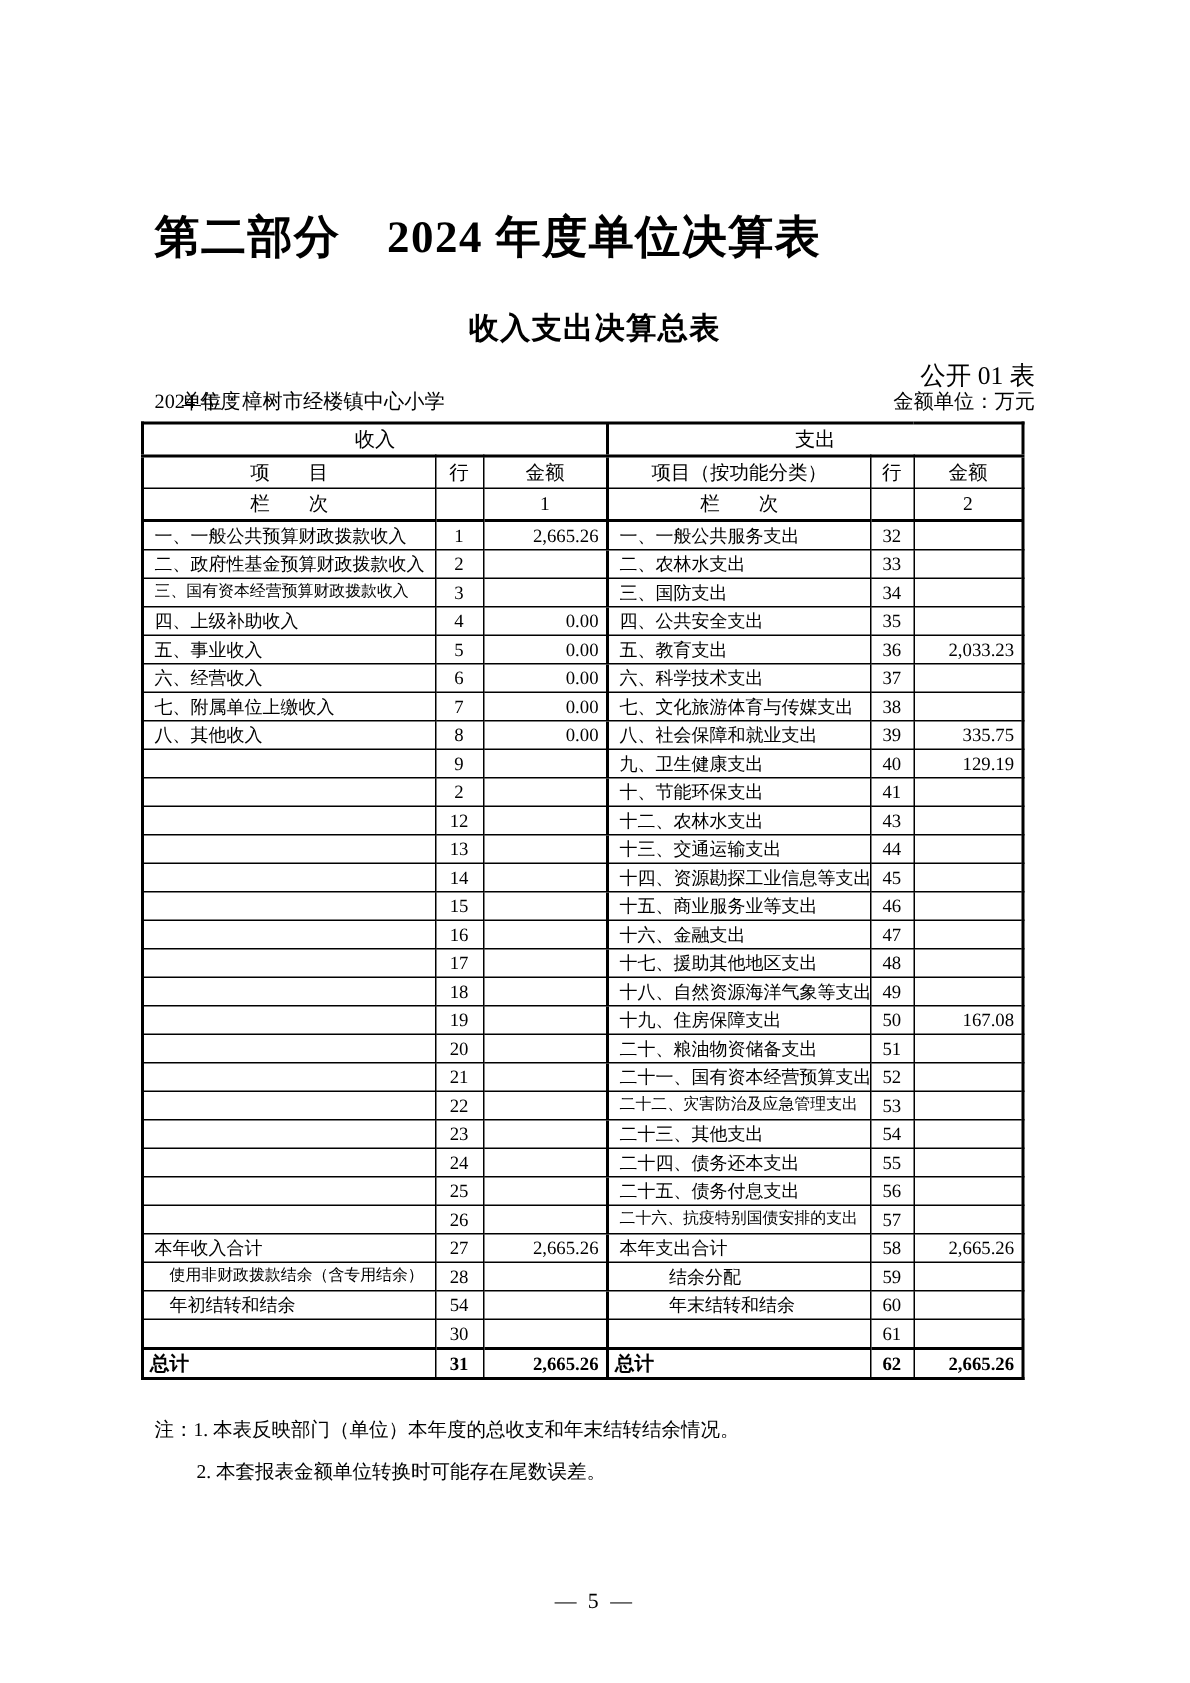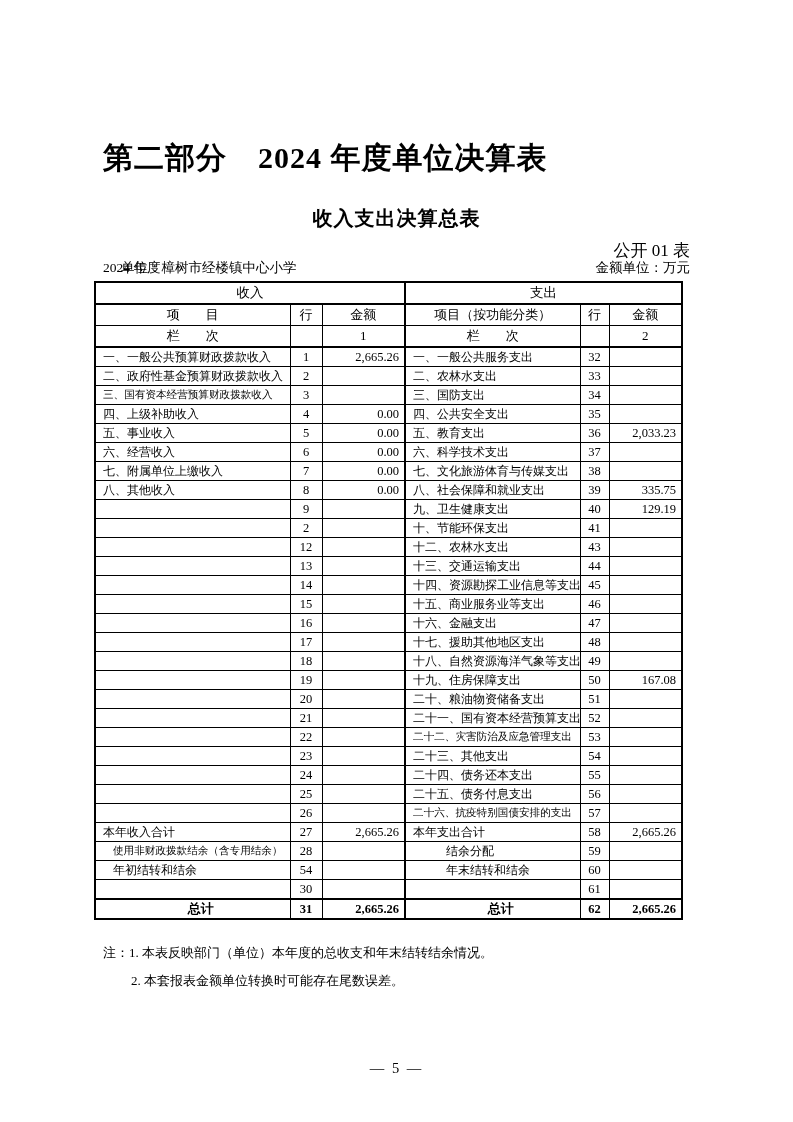--- a/index.html
+++ b/index.html
@@ -44,21 +44,21 @@
   .fin tr.h3 th { border-bottom:2px solid #000; }
   .fin tbody td { height:18px; line-height:18px; font-size:12.5px; }
   .fin .mid { border-left:2px solid #000; }
   .fin td.item { text-align:left; padding-left:7px; font-size:12px; }
   .fin td.item.sm { font-size:10.6px; }
   .fin td.item.indent1 { padding-left:17px; }
   .fin td.item.indent2 { padding-left:40px; }
   .fin td.rowno { text-align:center; }
   .fin td.amount { text-align:right; padding-right:5px; }
   .fin tr.total td { border-top:2px solid #000; font-weight:bold; }
-  .fin tr.total td.item { text-align:center; padding-left:16px; font-size:13px; }
+  .fin tr.total td.item { padding-left:4px; font-size:13px; }
 
   .note-1 { position:absolute; top:944px; left:103px; font-size:13px; white-space:nowrap; }
   .note-2 { position:absolute; top:972px; left:131px; font-size:13px; white-space:nowrap; }
   .page-number {
     position:absolute; top:1060px; left:0; width:793px;
     text-align:center; font-size:14.5px; letter-spacing:2px;
   }
 </style>
 </head>
 <body>

